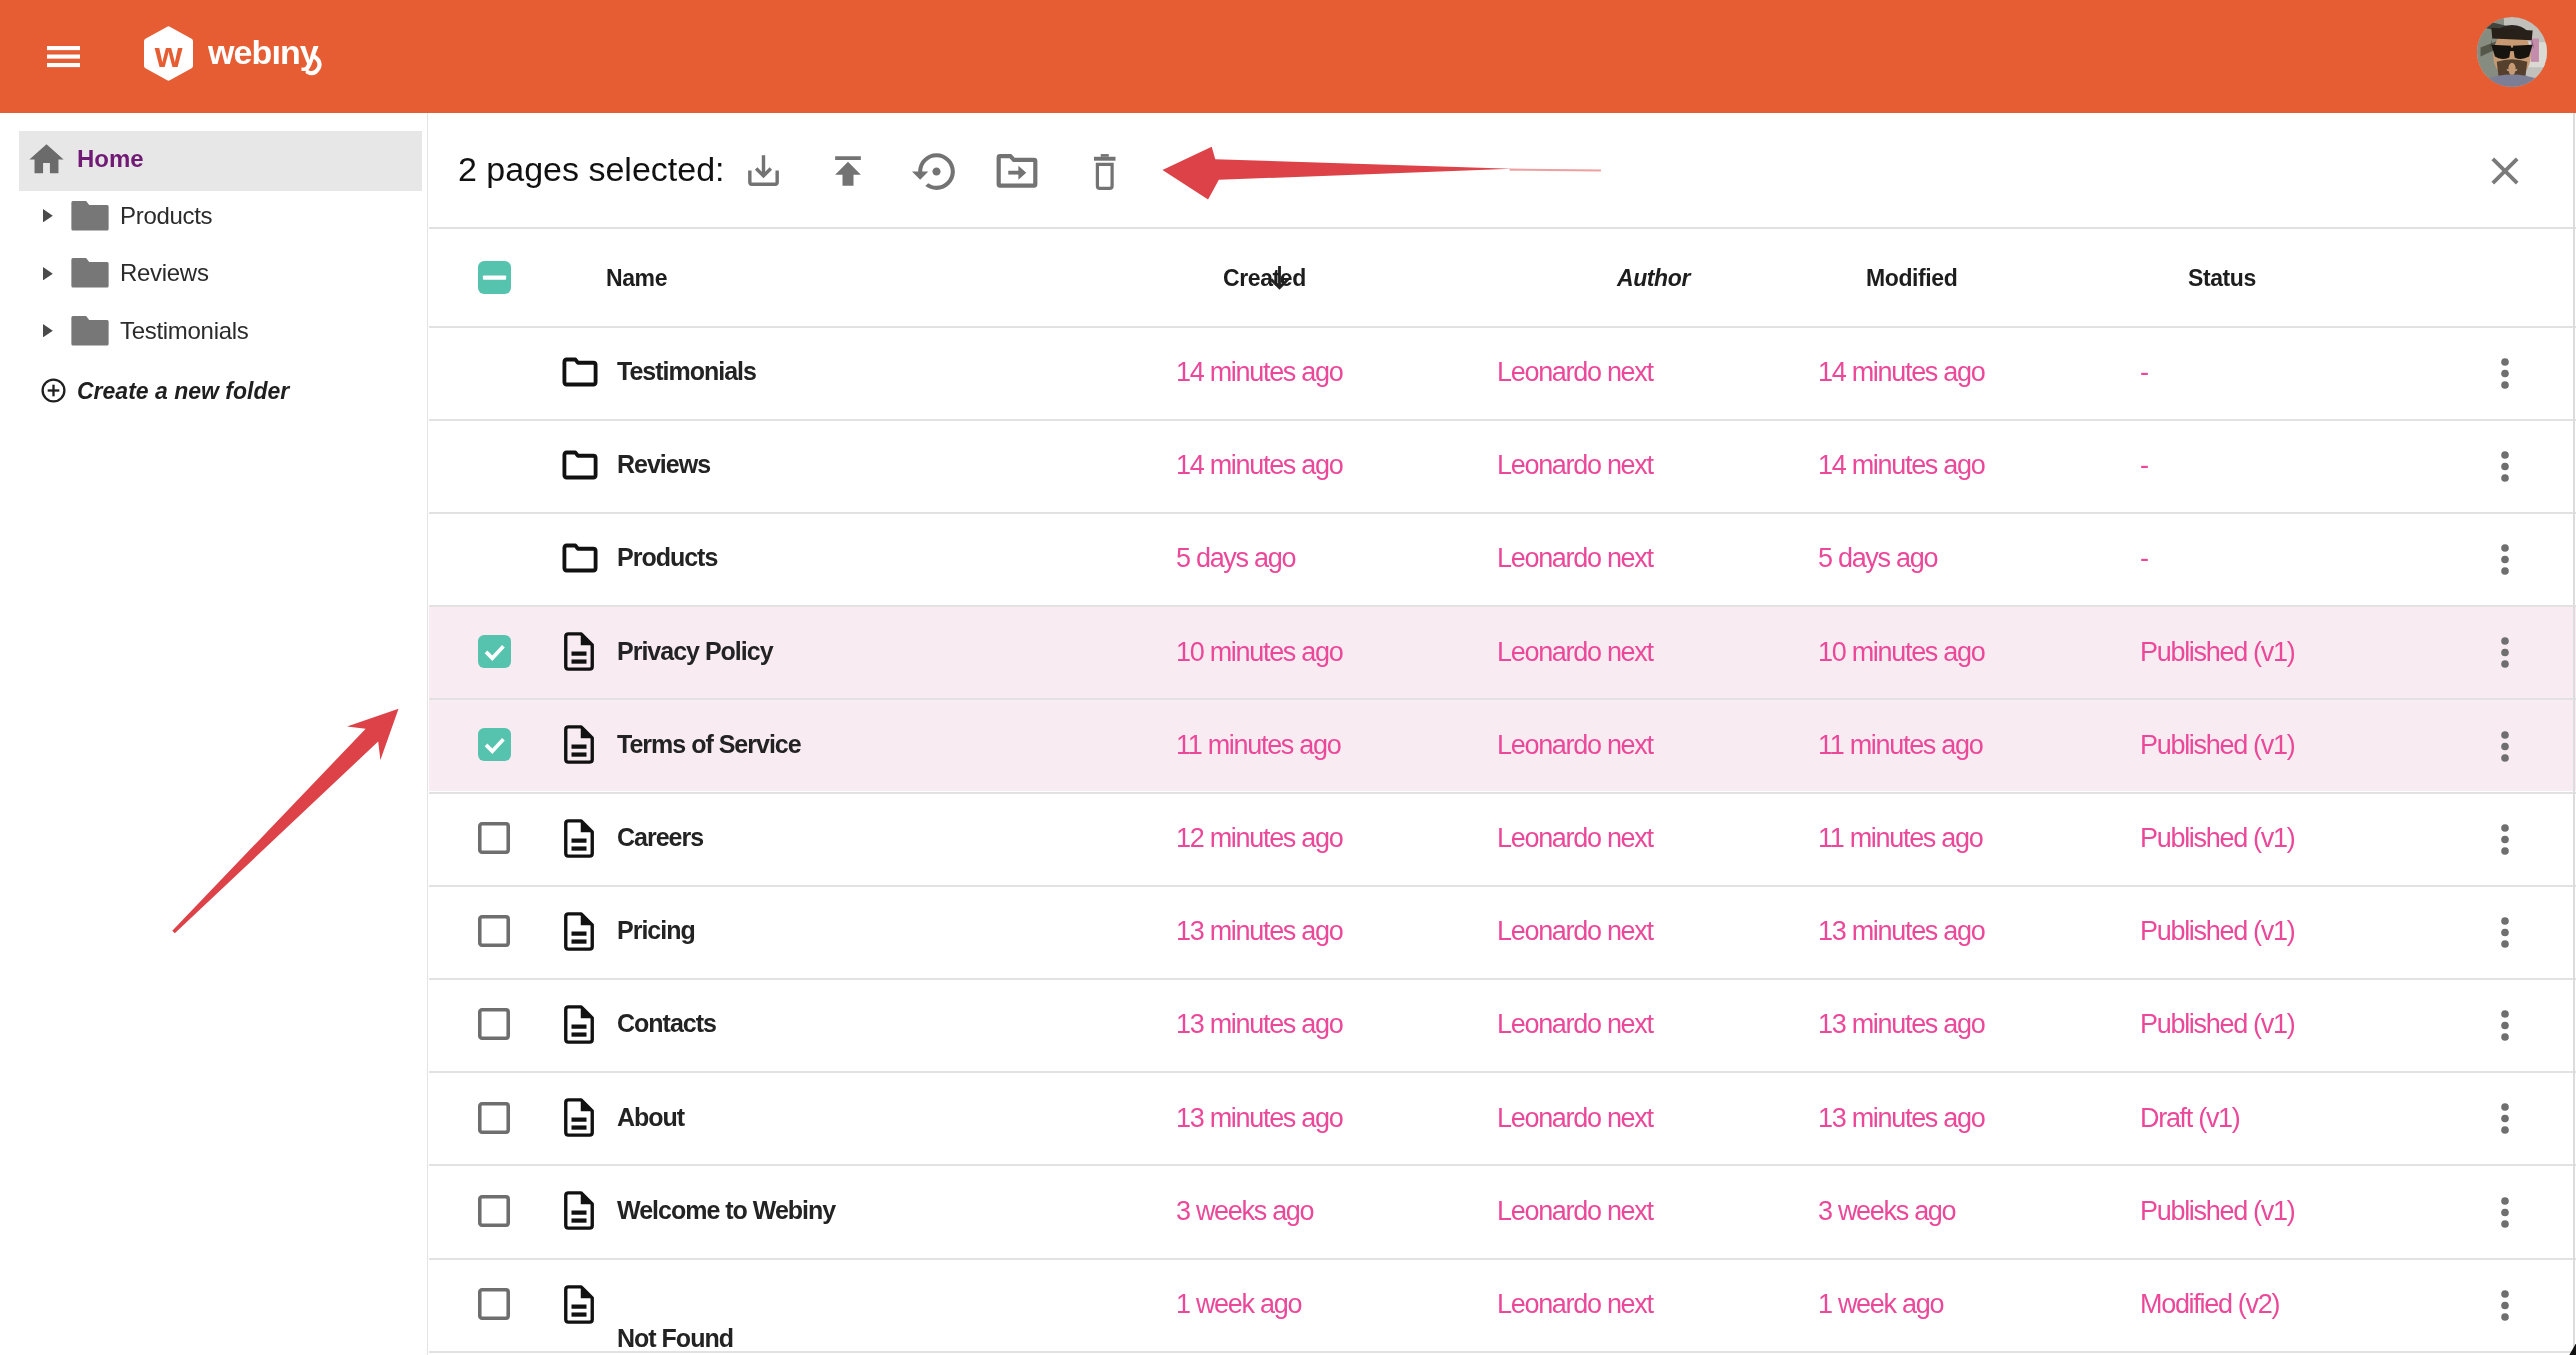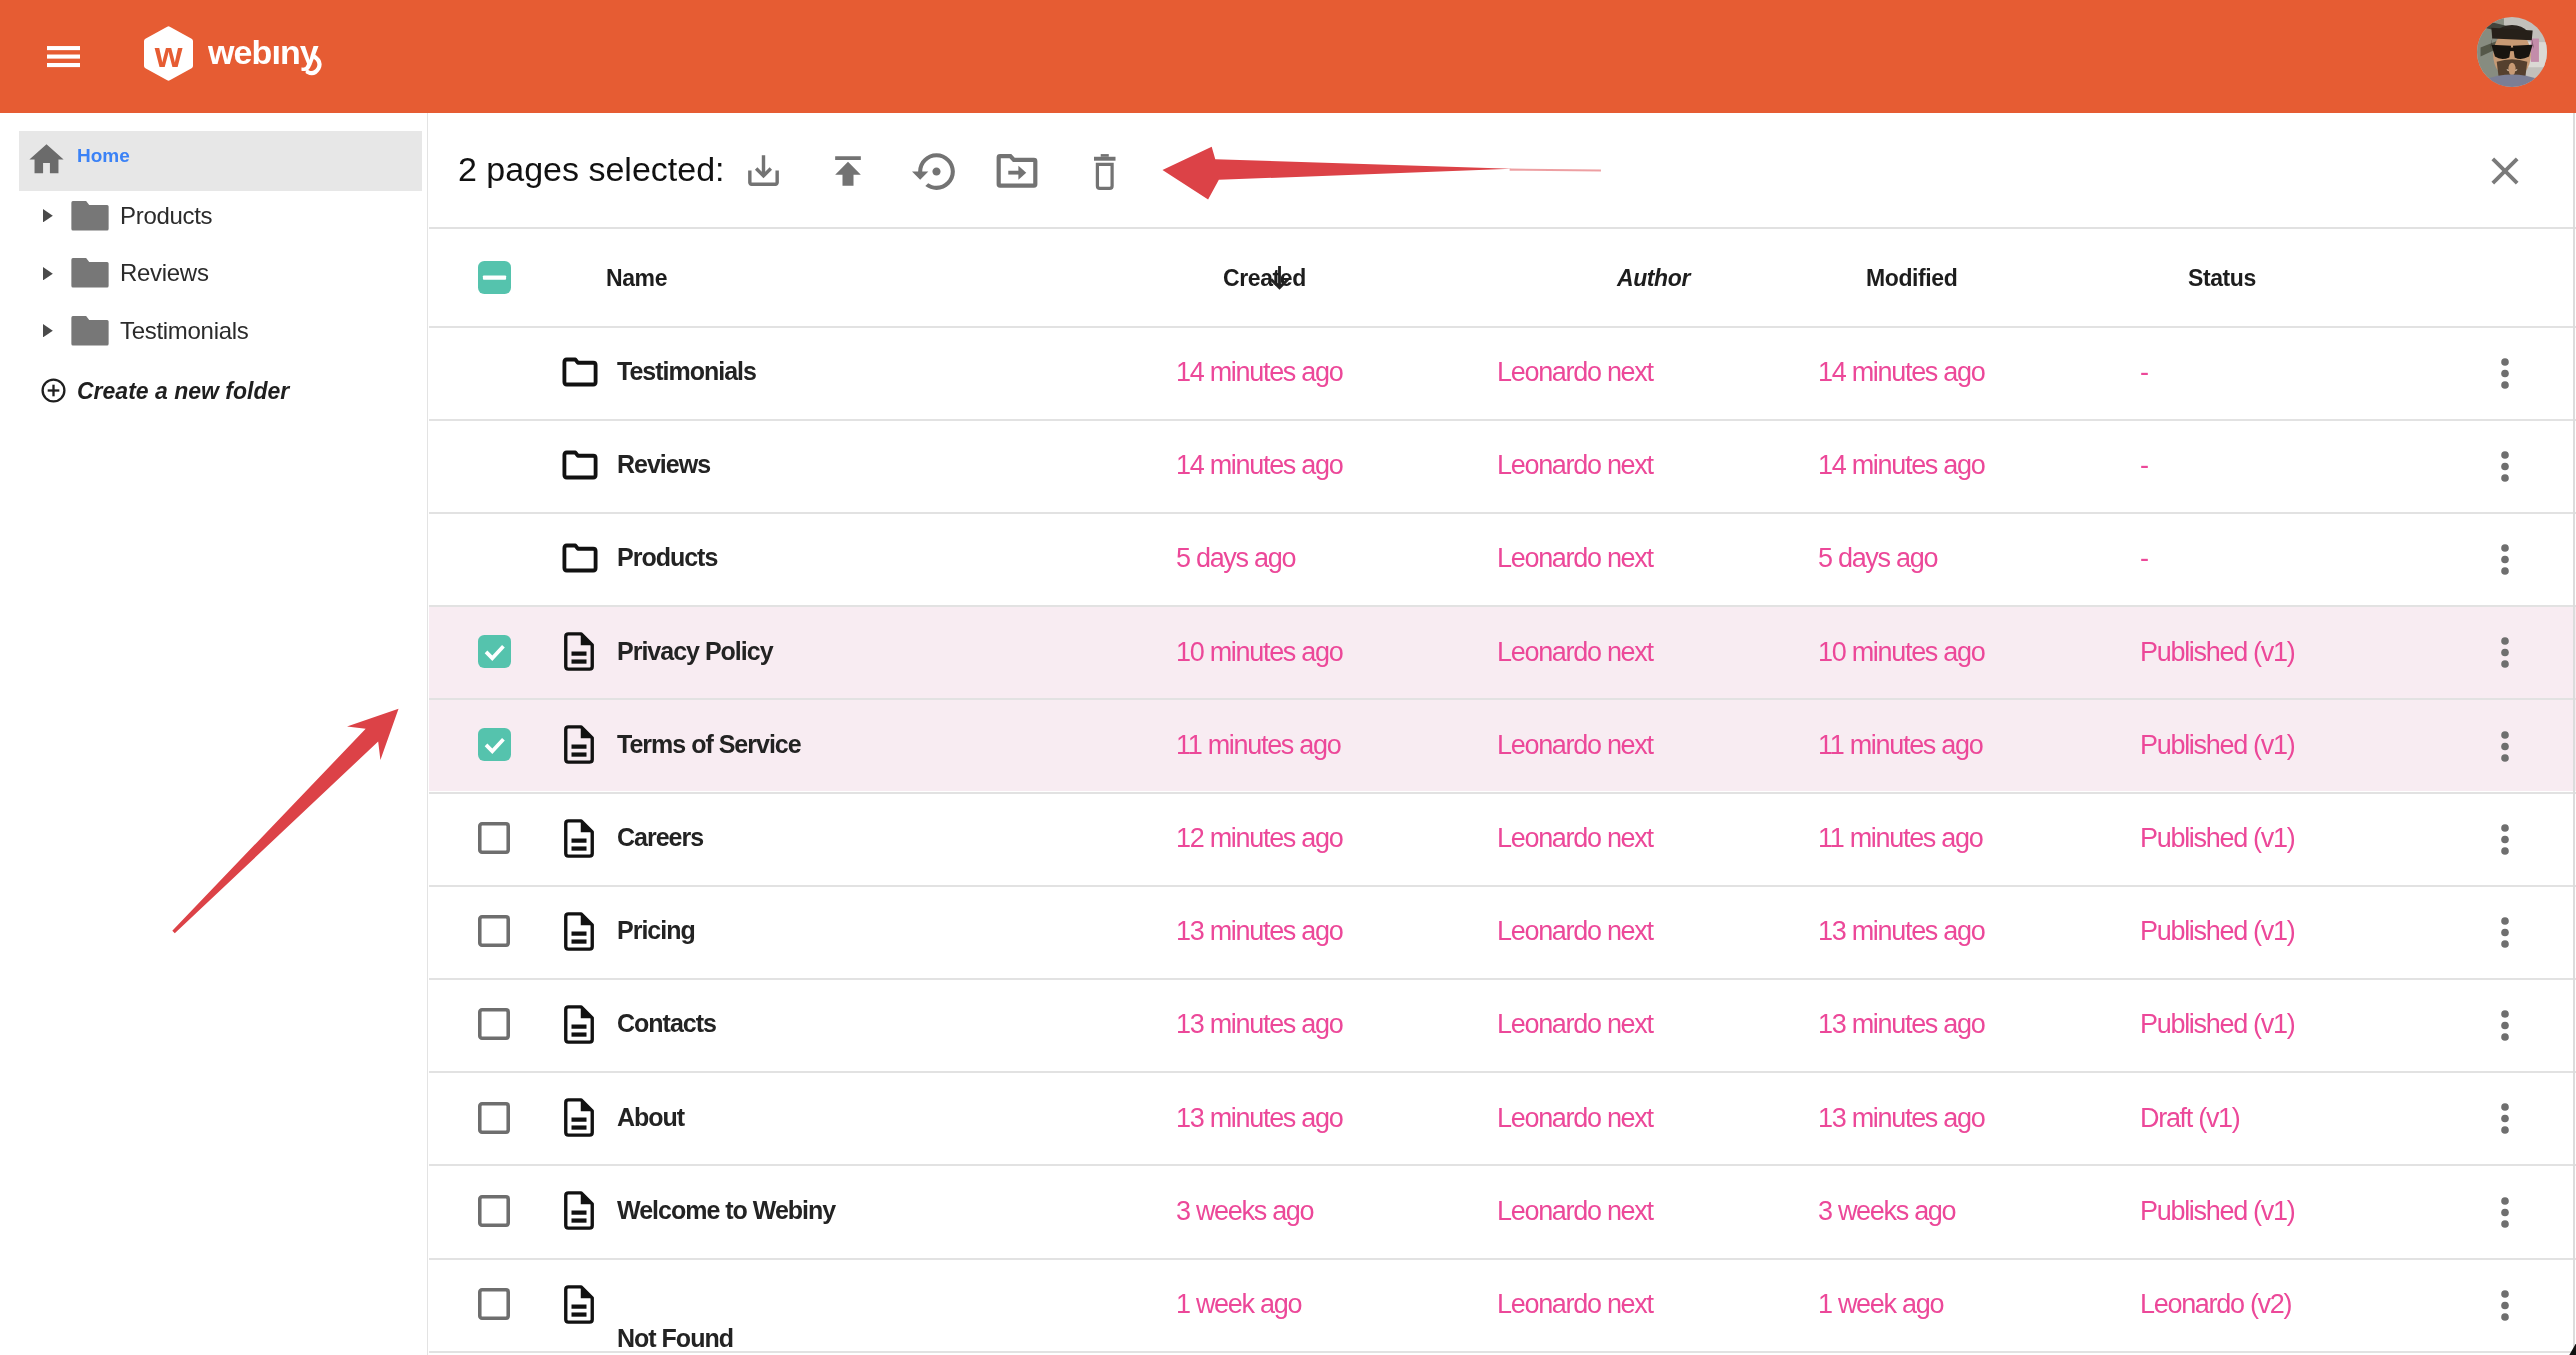--- a/index.html
+++ b/index.html
@@ -8,21 +8,21 @@
   .abs { position:absolute; }
   #page { position:relative; width:2576px; height:1356px; }
 
   
   #topbar { left:0; top:0; width:2576px; height:113px; background:#e65c33; }
 
   
   #sidebar { left:0; top:113px; width:428px; height:1243px; background:#fff;
     border-right:1.8px solid #e3e3e3; }
   #homeitem { left:19px; top:131px; width:403px; height:60px; background:#e7e7e7; }
-  .side-label { font-size:19px; font-weight:bold; color:#3b82f6; }
+  .side-label { font-size:24px; font-weight:bold; color:#701a75; }
   .tree-label { font-size:24px; color:#2b2b2b; letter-spacing:-0.3px; }
 
   
   .hline { background:#e1e1e1; height:1.8px; }
   .row-divider { position:absolute; left:429px; width:2147px; height:1.8px; background:#e2e2e2; }
 
   .hdr { font-size:23px; font-weight:bold; color:#1d1d1d; letter-spacing:-0.4px;margin-left:48px; }
   .name { font-size:25px; font-weight:600; color:#232323; letter-spacing:-1px; }
   .data { font-size:27px; color:#ec4899; letter-spacing:-1.3px; }
 
@@ -360,21 +360,21 @@
       <svg class="abs" style="left:564px; top:1285px" width="30" height="39" viewBox="0 0 34 44">
   <path d="M5 2 H19.5 L32 14.5 V39 Q32 42 29 42 H5 Q2 42 2 39 V5 Q2 2 5 2 Z" fill="none" stroke="#111" stroke-width="3.8" stroke-linejoin="round"></path>
   <polygon points="19,2 32,15 19,15" fill="#111"></polygon>
   <rect x="8.5" y="22" width="17" height="4.8" fill="#111"></rect>
   <rect x="8.5" y="31" width="17" height="4.8" fill="#111"></rect>
 </svg>
       <div class="abs name" style="left:617px; top:1324px;">Not Found</div>
       <div class="abs data" style="left:1176px; top:1289px;">1 week ago</div>
       <div class="abs data" style="left:1497px; top:1289px;">Leonardo next</div>
       <div class="abs data" style="left:1818px; top:1289px;">1 week ago</div>
-      <div class="abs data" style="left:2140px; top:1289px;">Leonardo (v2)</div>
+      <div class="abs data" style="left:2140px; top:1289px;">Modified (v2)</div>
       <svg class="abs" style="left:2501px; top:1290px" width="8" height="31" viewBox="0 0 9 35">
   <circle cx="4.5" cy="4.5" r="4.3" fill="#6f6f6f"></circle>
         <circle cx="4.5" cy="17.5" r="4.3" fill="#6f6f6f"></circle>
         <circle cx="4.5" cy="30.5" r="4.3" fill="#6f6f6f"></circle>
 </svg>
       <div class="row-divider" style="top:1351px;"></div>
     </div>
 
   <svg class="abs" style="left:161px; top:698px;" width="259" height="250" viewBox="0 0 290 280">
     <polygon points="266,12 208.3,31.9 229.2,34.5 12.6,260.6 15.4,263.4 243.2,48.7 245.7,69.5" fill="#dc4247"></polygon>

